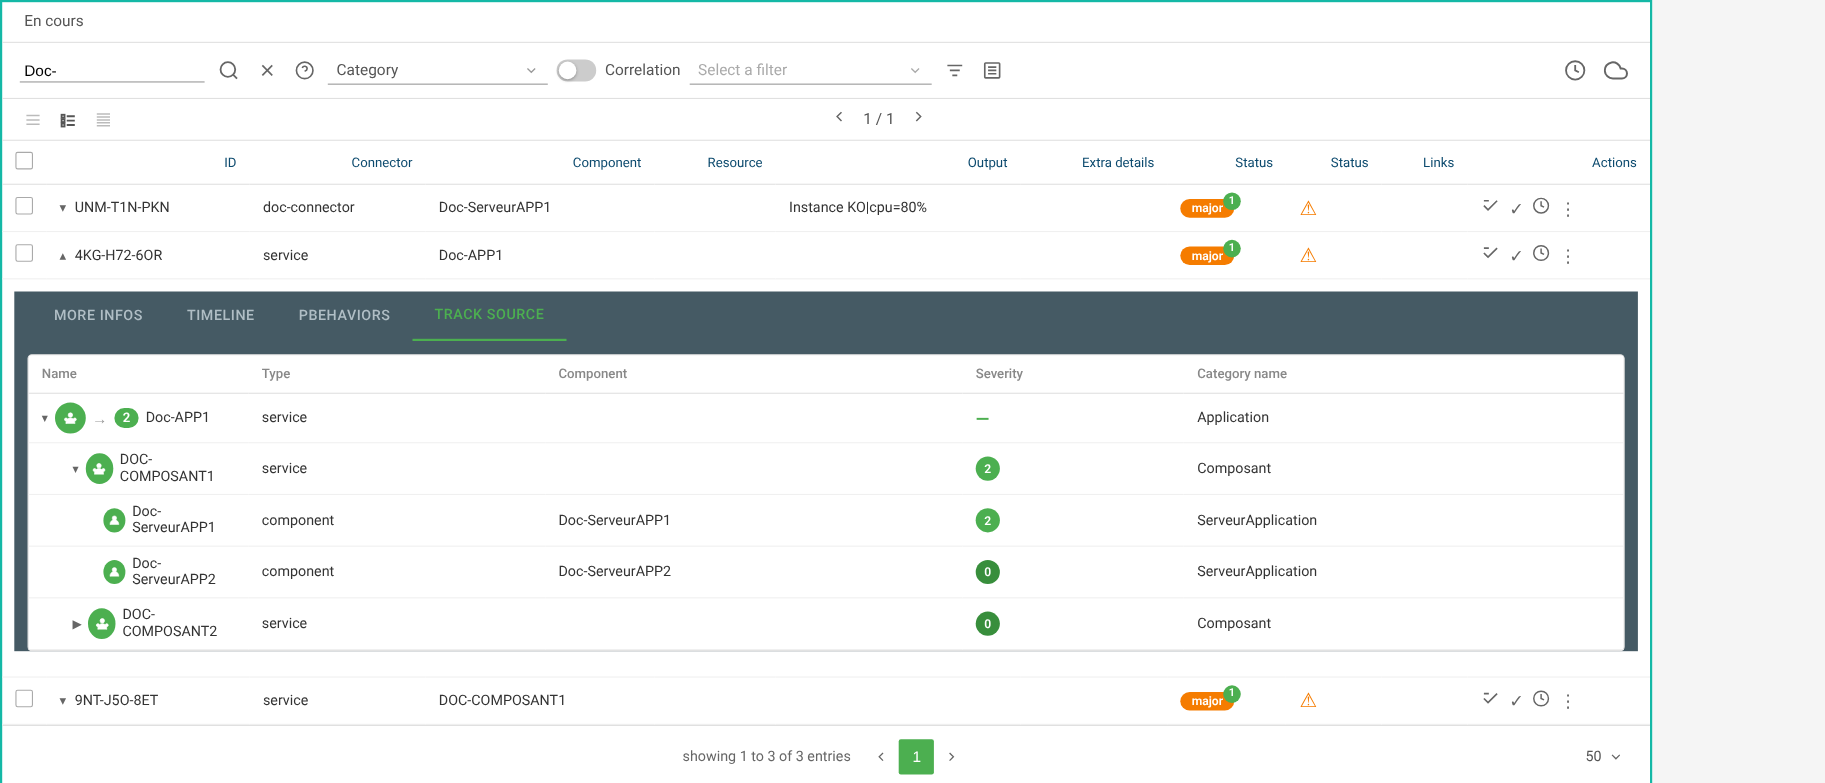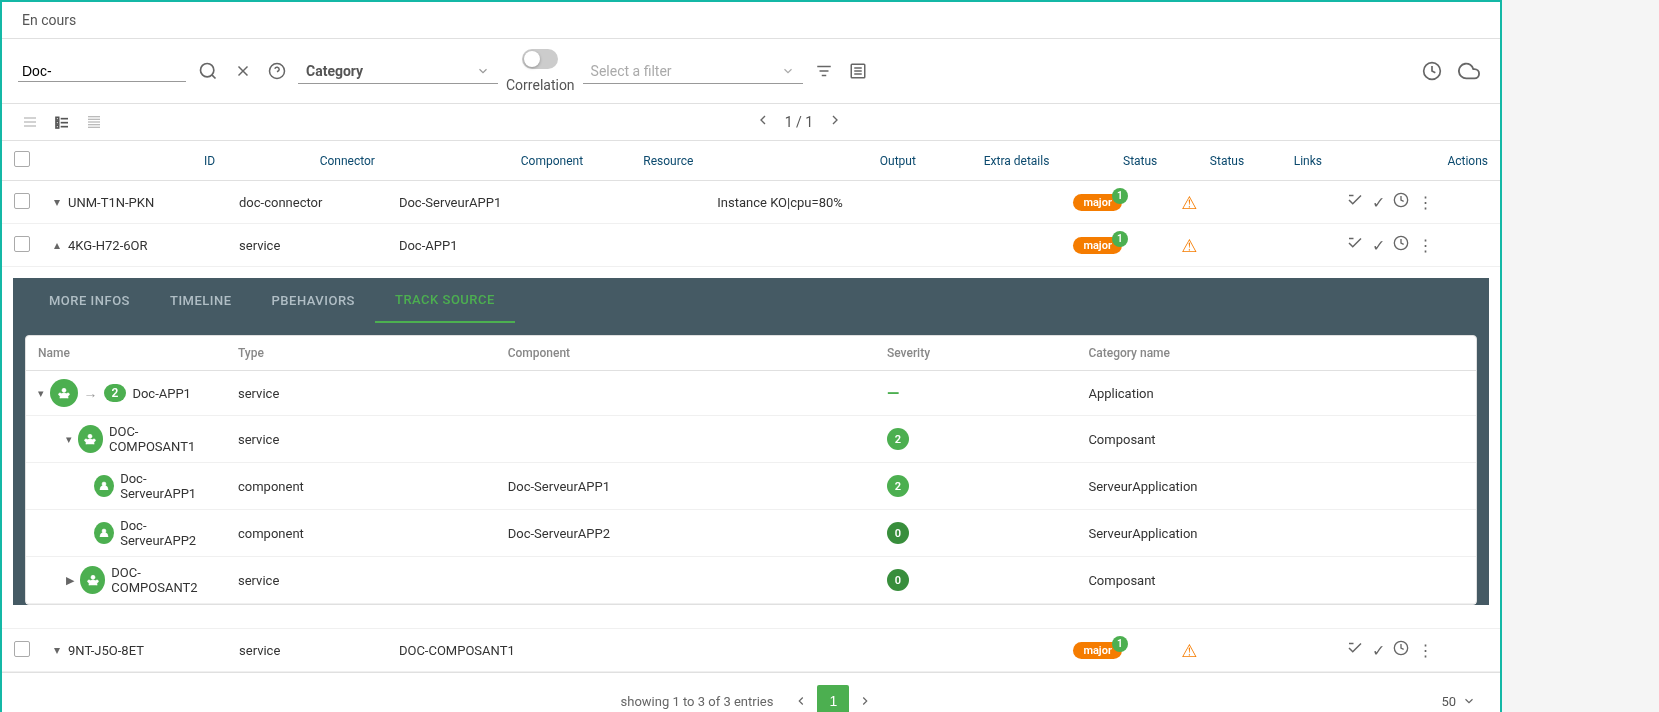--- a/index.html
+++ b/index.html
@@ -9,22 +9,22 @@
 
     
     .page-header { padding: 10px 20px; border-bottom: 1px solid #e0e0e0; }
     .page-title { font-size: 14px; color: #555; }
 
     
     .toolbar { display: flex; align-items: center; padding: 10px 16px; gap: 8px; border-bottom: 1px solid #e0e0e0; flex-wrap: wrap; }
     .search-box { display: flex; align-items: center; border-bottom: 1px solid #999; padding: 2px 4px; }
     .search-input { border: none; outline: none; font-size: 14px; width: 160px; }
     .icon-btn { cursor: pointer; color: #666; background: none; border: none; font-size: 18px; display: flex; align-items: center; justify-content: center; padding: 4px; }
-    .category-select { display: flex; align-items: center; border-bottom: 1px solid #999; padding: 4px 8px; min-width: 200px; cursor: pointer; color: #555; font-size: 14px; justify-content: space-between; font-weight: bold; }
-    .toggle-container { display: flex; align-items: center; gap: 8px; flex-direction: column; }
+    .category-select { display: flex; align-items: center; border-bottom: 1px solid #999; padding: 4px 8px; min-width: 200px; cursor: pointer; color: #555; font-size: 14px; justify-content: space-between; }
+    .toggle-container { display: flex; align-items: center; gap: 8px; }
     .toggle { width: 36px; height: 20px; background: #ccc; border-radius: 10px; position: relative; cursor: pointer; }
     .toggle-knob { width: 16px; height: 16px; background: #fff; border-radius: 50%; position: absolute; top: 2px; left: 2px; box-shadow: 0 1px 3px rgba(0,0,0,0.3); }
     .correlation-label { font-size: 14px; color: #555; }
     .filter-select { display: flex; align-items: center; border-bottom: 1px solid #999; padding: 4px 8px; min-width: 220px; cursor: pointer; color: #999; font-size: 14px; justify-content: space-between; }
     .spacer { flex: 1; }
 
     
     .view-toggles { display: flex; align-items: center; padding: 6px 16px; gap: 8px; border-bottom: 1px solid #e0e0e0; }
     .page-nav-btn { background: none; border: none; cursor: pointer; color: #666; font-size: 16px; padding: 2px 6px; }
     .page-info { font-size: 14px; color: #555; }

